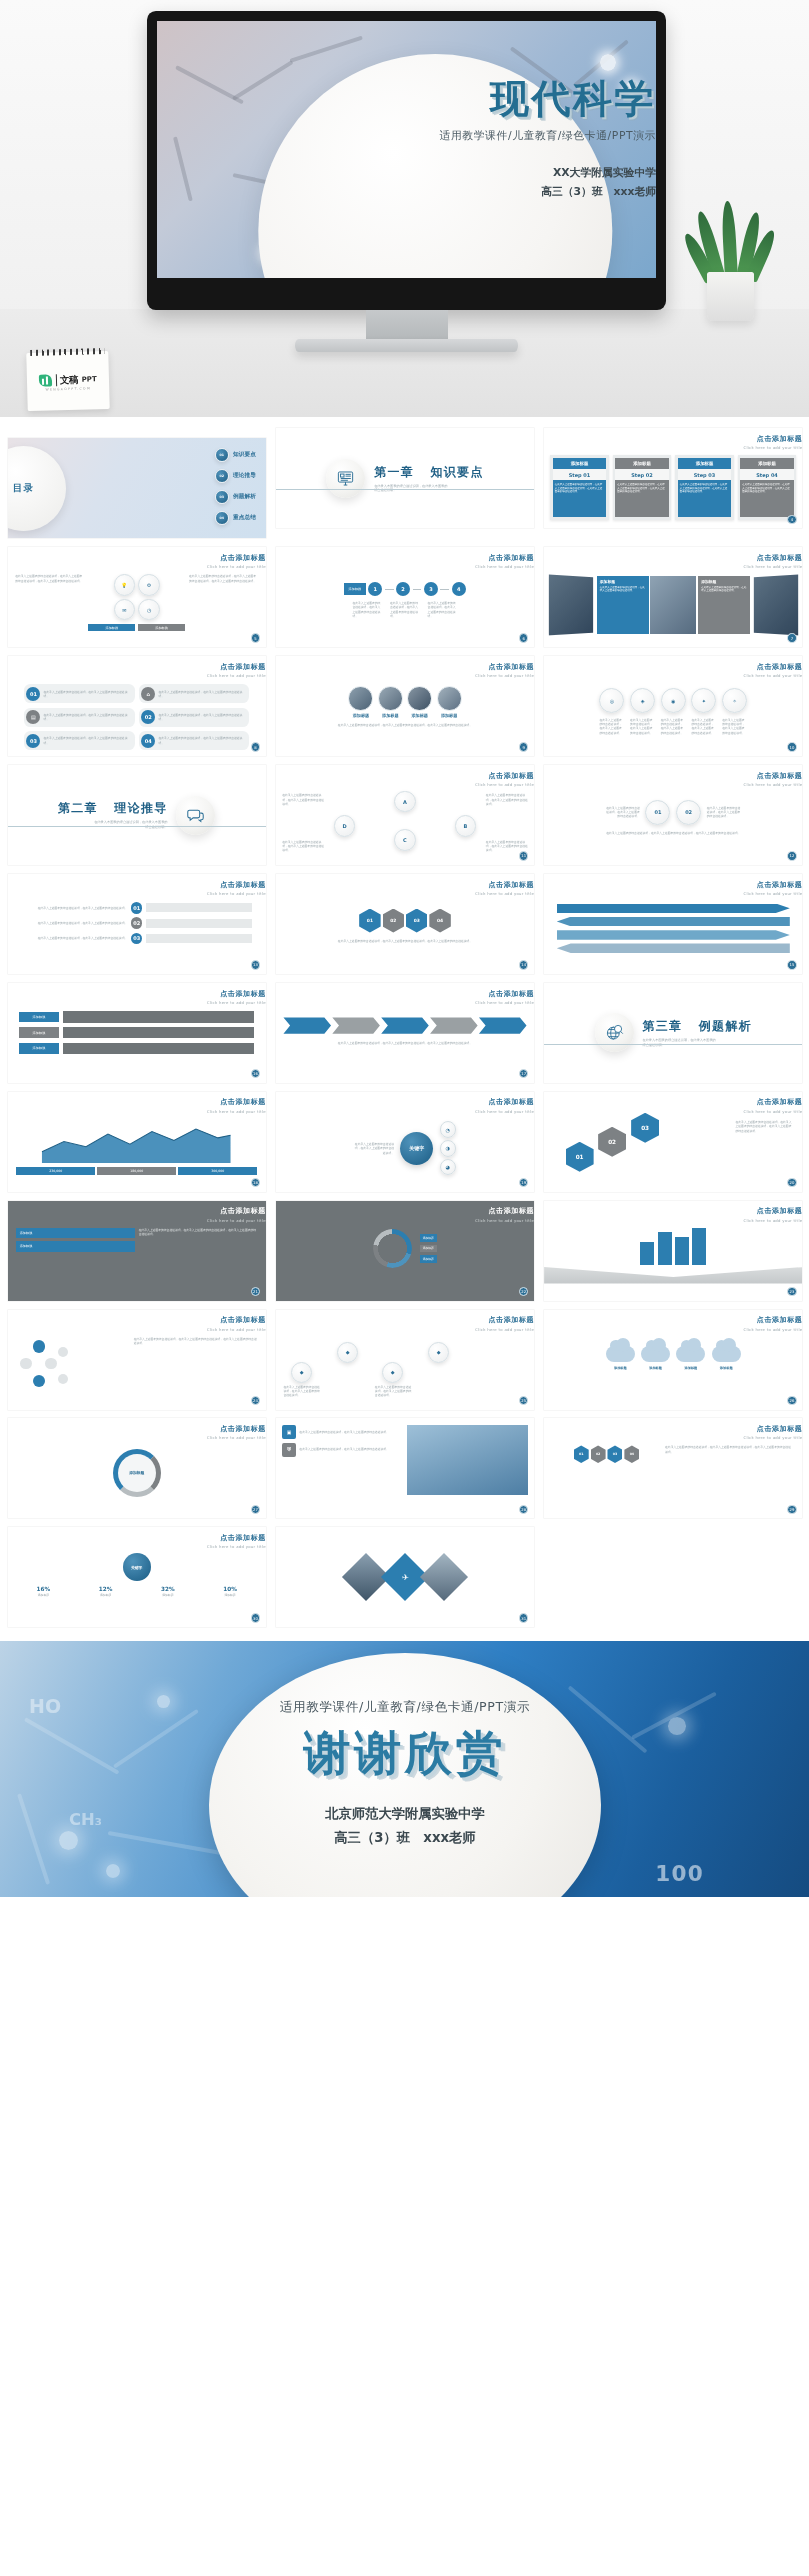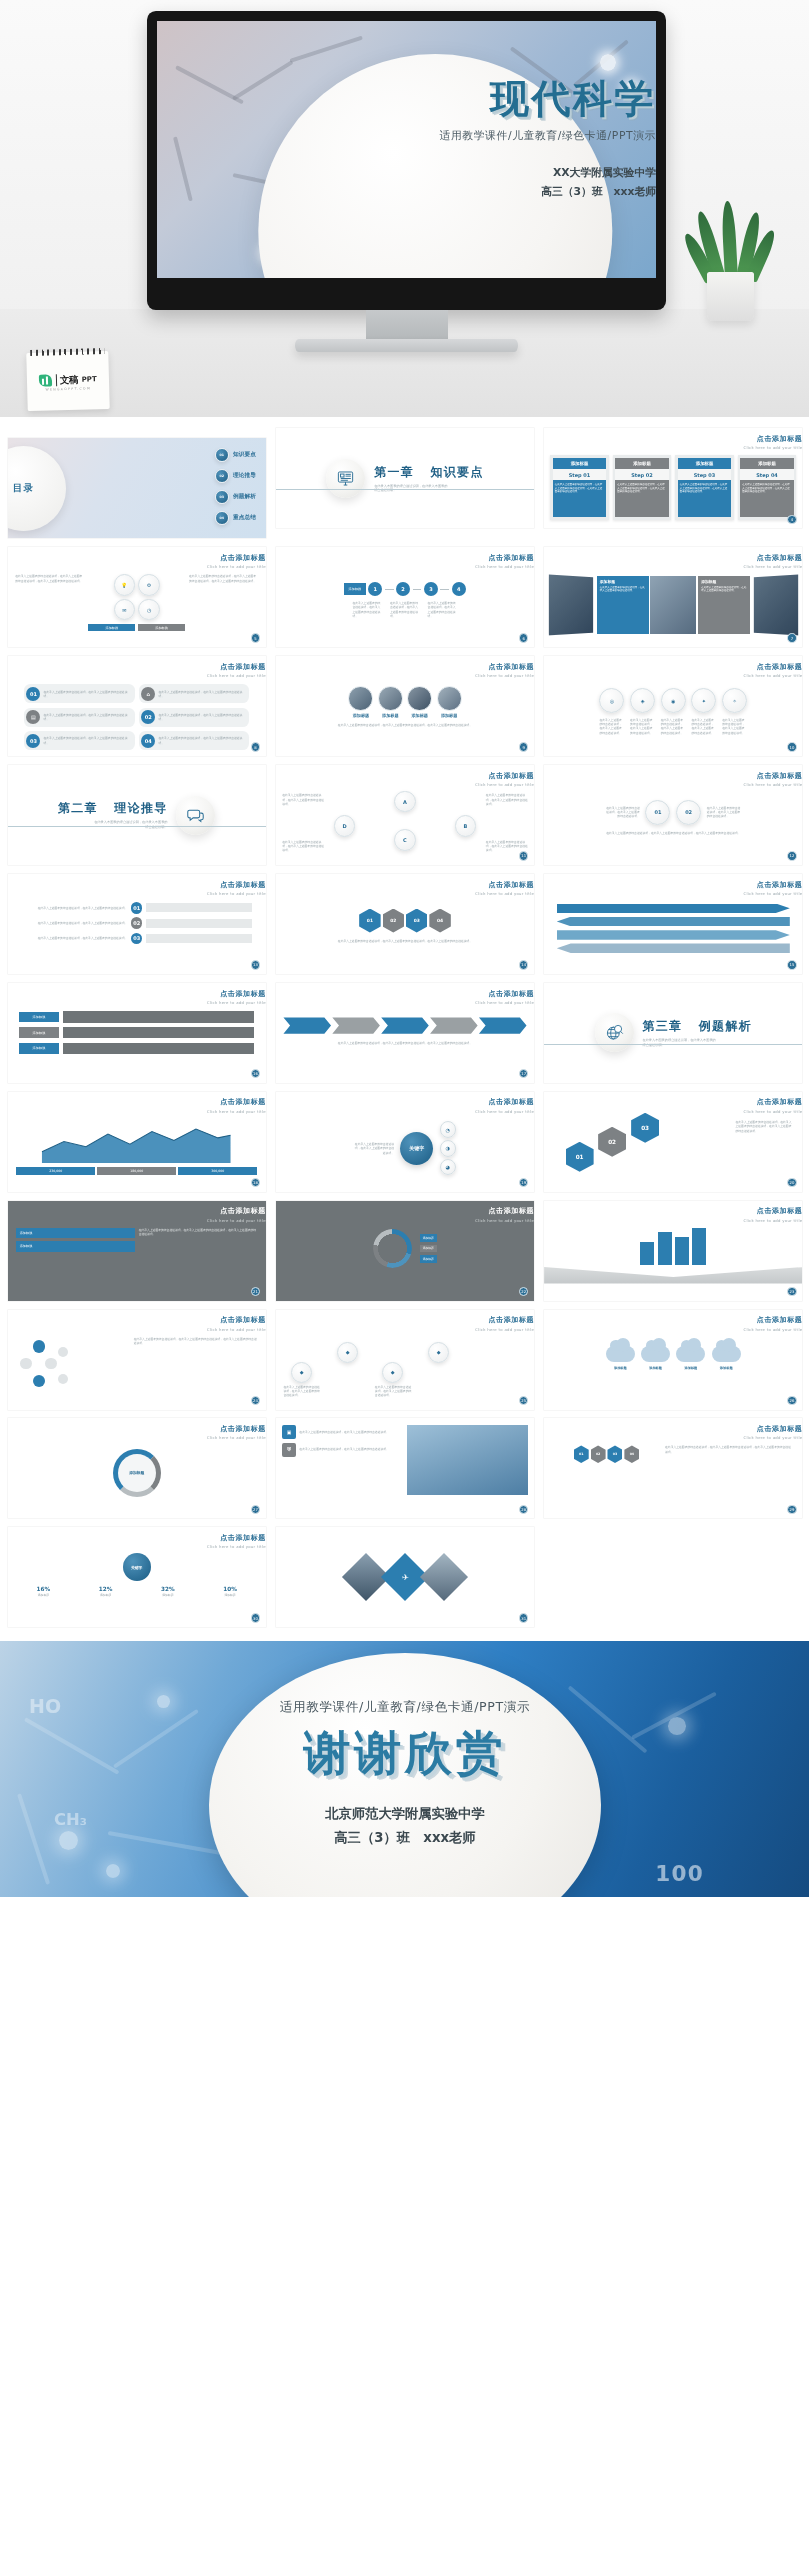--- a/index.html
+++ b/index.html
@@ -179,21 +179,21 @@
   .closing-sub { font-size:12.6px; color:#4c5a62; letter-spacing:0.6px; }
   .closing-big {
     font-size:47px; font-weight:bold; color:#2b7ba3; letter-spacing:3.8px; margin-top:6.3px;
     text-shadow: 2.5px 2.5px 0 #c3d5de, 4.4px 4.4px 0 rgba(150,175,190,.45);
   }
   .closing-meta { margin-top:16.4px; font-size:13.3px; color:#3c4950; font-weight:bold; line-height:1.85; }
   .mark-100 { position:absolute; right:106px; bottom:11.4px; color:rgba(255,255,255,.55);
     font-size:21.5px; font-weight:bold; letter-spacing:1.3px; z-index:4;}
   .mark-ch { position:absolute; left:29px; top:54px; color:rgba(255,255,255,.42);
     font-size:19px; font-weight:bold; z-index:4;}
-  .mark-ch2 { position:absolute; left:54px; top:169px; color:rgba(255,255,255,.42);
+  .mark-ch2 { position:absolute; left:69px; top:169px; color:rgba(255,255,255,.42);
     font-size:16.4px; font-weight:bold; z-index:4;}
 </style>
 </head>
 <body>
 
 <div class="page">
 
   <div class="hero">
     <div class="hero-wall"></div>
     <div class="hero-desk"></div>

